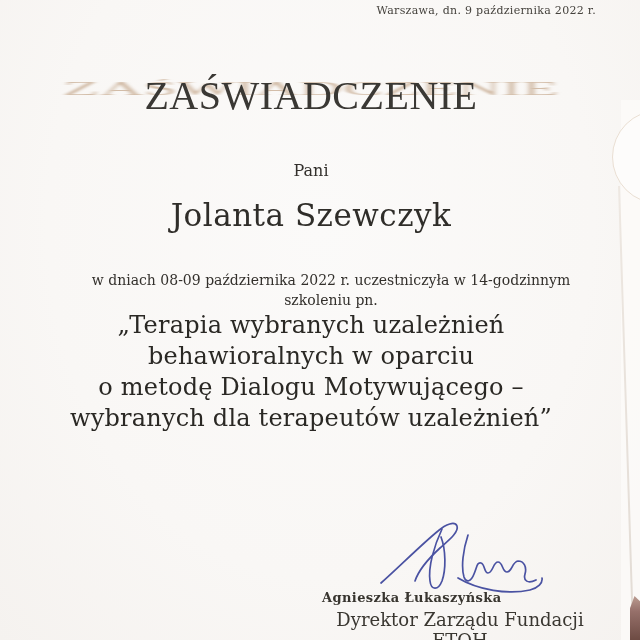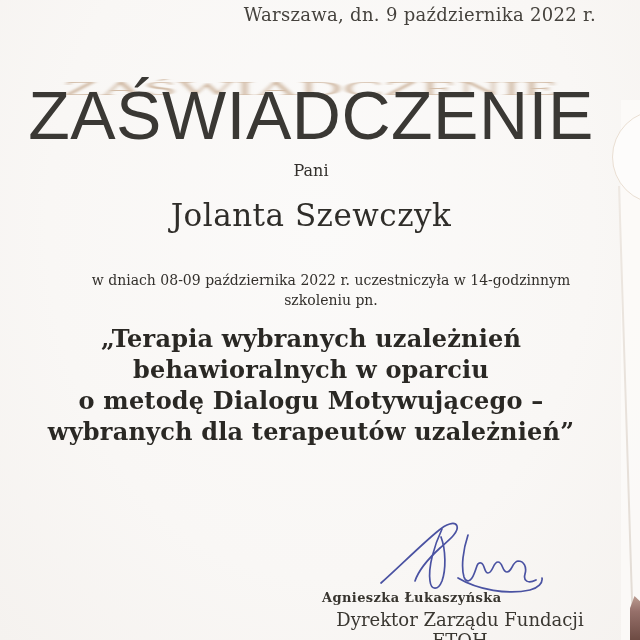--- a/index.html
+++ b/index.html
@@ -5,27 +5,27 @@
   html,body{margin:0;padding:0;}
   body{width:640px;height:640px;overflow:hidden;background:#efece9;}
   .page{
     position:relative;width:640px;height:640px;overflow:hidden;
     background:radial-gradient(ellipse at 50% 35%, #fbfaf9 0%, #f9f7f5 60%, #f5f2ef 100%);
     font-family:"DejaVu Serif", serif;
     color:#33302c;
   }
   .date-line{
     position:absolute;top:4px;right:44px;
-    font-size:18px;letter-spacing:.3px;color:#45423d;
+    font-size:11px;letter-spacing:.3px;color:#45423d;
   }
   .title{
     position:absolute;top:39px;left:0;width:622px;height:60px;line-height:60px;
     text-align:center;
-    font-family:Liberation Sans, sans-serif;
-    font-size:68px;font-weight:normal;letter-spacing:.5px;
+    font-family:Liberation Serif, serif;
+    font-size:40px;font-weight:normal;letter-spacing:.5px;
     color:#3a3834;z-index:2;
   }
   .title-shadow{
     position:absolute;top:80px;left:0;width:622px;height:60px;line-height:60px;
     text-align:center;
     font-family:"Liberation Serif", serif;
     font-size:60px;letter-spacing:.5px;
     color:rgba(178,140,104,.55);
     filter:blur(2.5px);
     transform:scaleY(.3);transform-origin:top center;
@@ -37,22 +37,22 @@
   }
   .recipient{
     position:absolute;top:197px;left:0;width:622px;text-align:center;
     font-size:31px;letter-spacing:.5px;color:#2f2d29;
   }
   .body-text{
     position:absolute;top:270px;left:0;width:622px;text-align:center;
     font-size:14px;line-height:20px;color:#33302c;padding-left:20px;
   }
   .course-title{
-    position:absolute;top:323px;left:0;width:622px;text-align:center;
-    font-size:24px;line-height:31px;font-weight:bold;
+    position:absolute;top:310px;left:0;width:622px;text-align:center;
+    font-size:24px;line-height:31px;font-weight:normal;
     color:#2a2824;letter-spacing:.2px;
   }
   .signature-svg{position:absolute;left:378px;top:520px;z-index:3;}
   .signer-name{
     position:absolute;top:590px;left:322px;width:300px;text-align:left;
     font-size:13px;font-weight:bold;letter-spacing:.4px;color:#38352f;z-index:2;
   }
   .signer-title{
     position:absolute;top:609px;left:310px;width:300px;text-align:center;
     font-size:18px;color:#3a3731;

